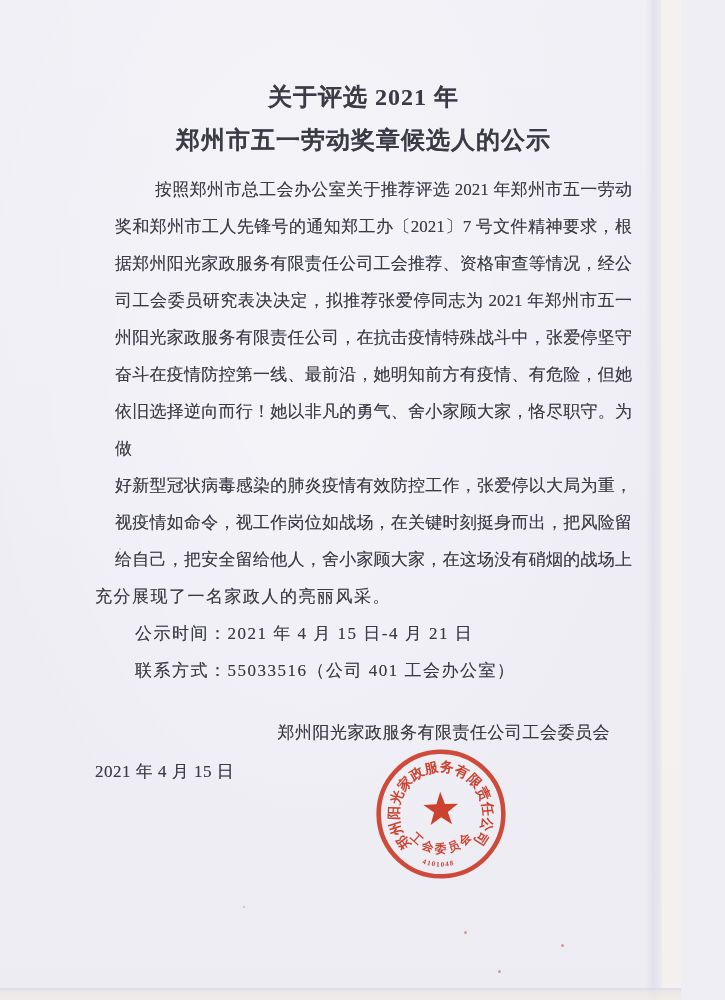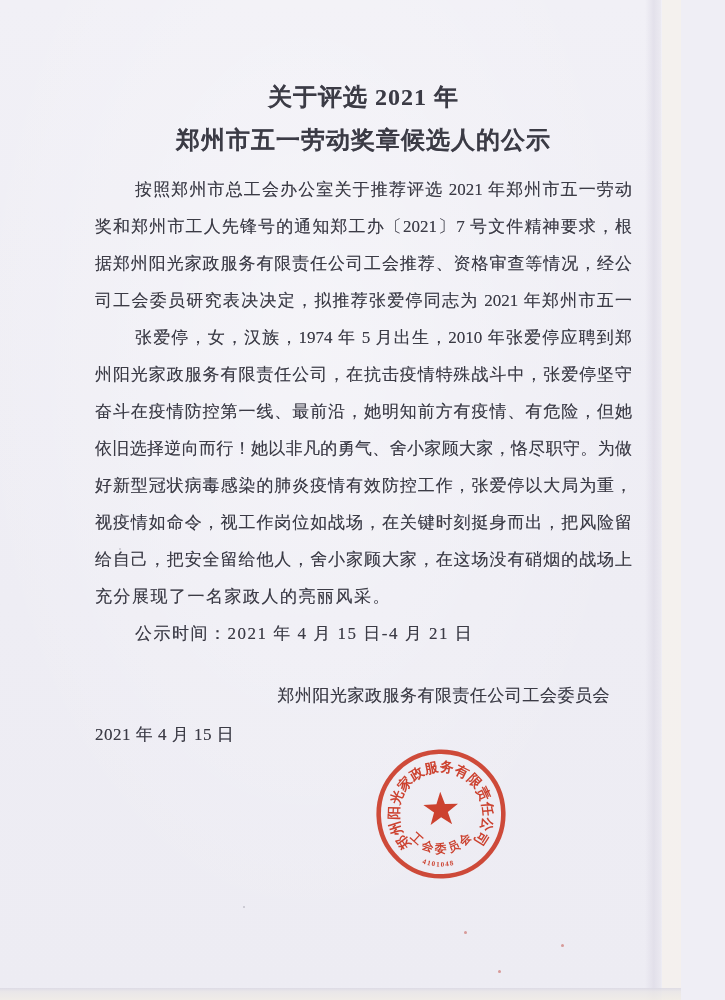--- a/index.html
+++ b/index.html
@@ -41,21 +41,21 @@
   .title-line{
     font-size:24px;font-weight:700;line-height:43px;text-align:center;
     letter-spacing:1px;
   }
   .body-block{margin-top:9px;}
   .ln{
     font-size:17px;line-height:37px;white-space:nowrap;
   }
   .ln.fill{
     white-space:normal;
-    text-align:justify;text-align-last:justify;
+    text-align:justify;text-align-last:justify;margin-left:20px;
   }
   .ln.ind{padding-left:40px;}
   .ln.end{letter-spacing:1.5px;}
 
   .sig-line{
     margin-top:25px;font-size:17px;line-height:37px;
     text-align:right;padding-right:22px;letter-spacing:.5px;
   }
   .date-line{
     margin-top:2px;font-size:17px;line-height:37px;
@@ -90,29 +90,29 @@
   <div class="content">
 
     <div class="title-line">关于评选 2021 年</div>
     <div class="title-line">郑州市五一劳动奖章候选人的公示</div>
 
     <div class="body-block">
       <div class="ln fill ind">按照郑州市总工会办公室关于推荐评选 2021 年郑州市五一劳动</div>
       <div class="ln fill">奖和郑州市工人先锋号的通知郑工办〔2021〕7 号文件精神要求，根</div>
       <div class="ln fill">据郑州阳光家政服务有限责任公司工会推荐、资格审查等情况，经公</div>
       <div class="ln fill">司工会委员研究表决决定，拟推荐张爱停同志为 2021 年郑州市五一</div>
-      <div class="ln fill ind">张爱停，女，汉族，1974 年 5 月出生，2010 年张爱停应聘到郑</div>
       <div class="ln fill">州阳光家政服务有限责任公司，在抗击疫情特殊战斗中，张爱停坚守</div>
       <div class="ln fill">奋斗在疫情防控第一线、最前沿，她明知前方有疫情、有危险，但她</div>
       <div class="ln fill">依旧选择逆向而行！她以非凡的勇气、舍小家顾大家，恪尽职守。为做</div>
       <div class="ln fill">好新型冠状病毒感染的肺炎疫情有效防控工作，张爱停以大局为重，</div>
       <div class="ln fill">视疫情如命令，视工作岗位如战场，在关键时刻挺身而出，把风险留</div>
       <div class="ln fill">给自己，把安全留给他人，舍小家顾大家，在这场没有硝烟的战场上</div>
       <div class="ln end">充分展现了一名家政人的亮丽风采。</div>
       <div class="ln end ind">公示时间：2021 年 4 月 15 日-4 月 21 日</div>
+      <div class="ln end ind">联系方式：55033516（公司 401 工会办公室）</div>
     </div>
 
     <div class="sig-line">郑州阳光家政服务有限责任公司工会委员会</div>
     <div class="date-line">2021 年 4 月 15 日</div>
   </div>
 
   <div class="seal">
     <svg width="152" height="152" viewBox="0 0 150 150">
       <defs>
         <path id="arcTop" d="M 45.3 104.7 A 42 42 0 1 1 104.7 104.7"></path>

